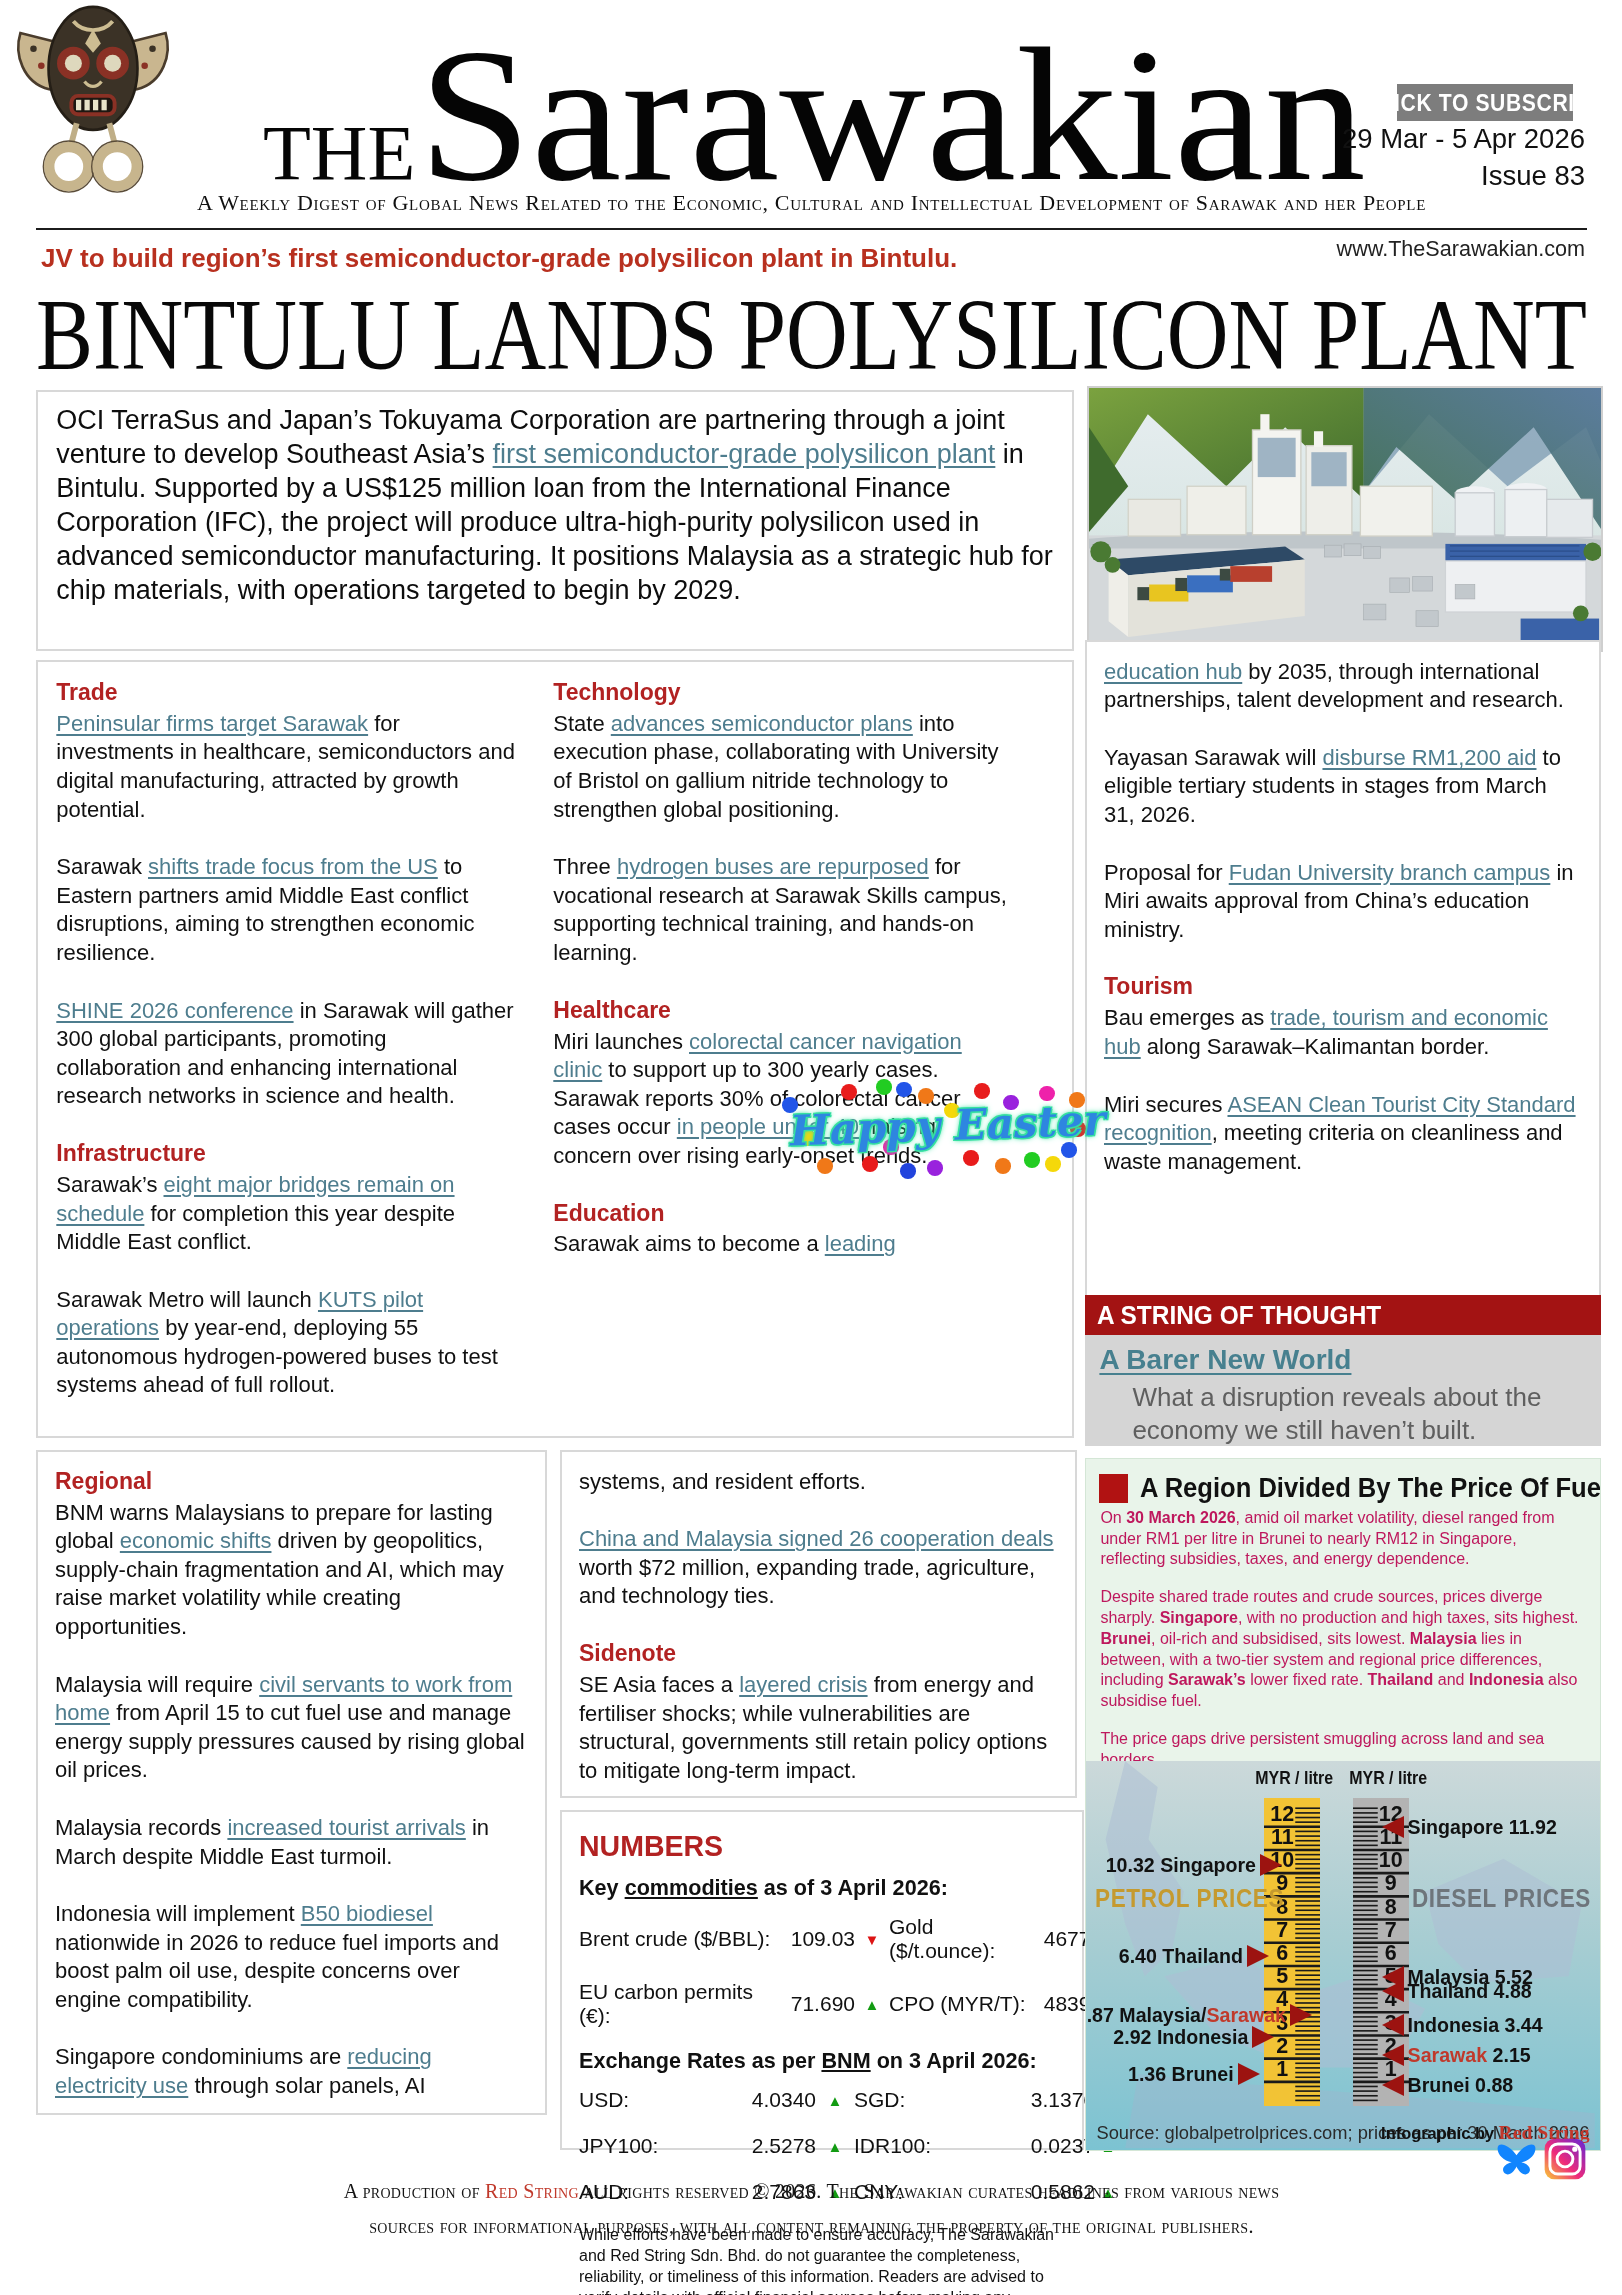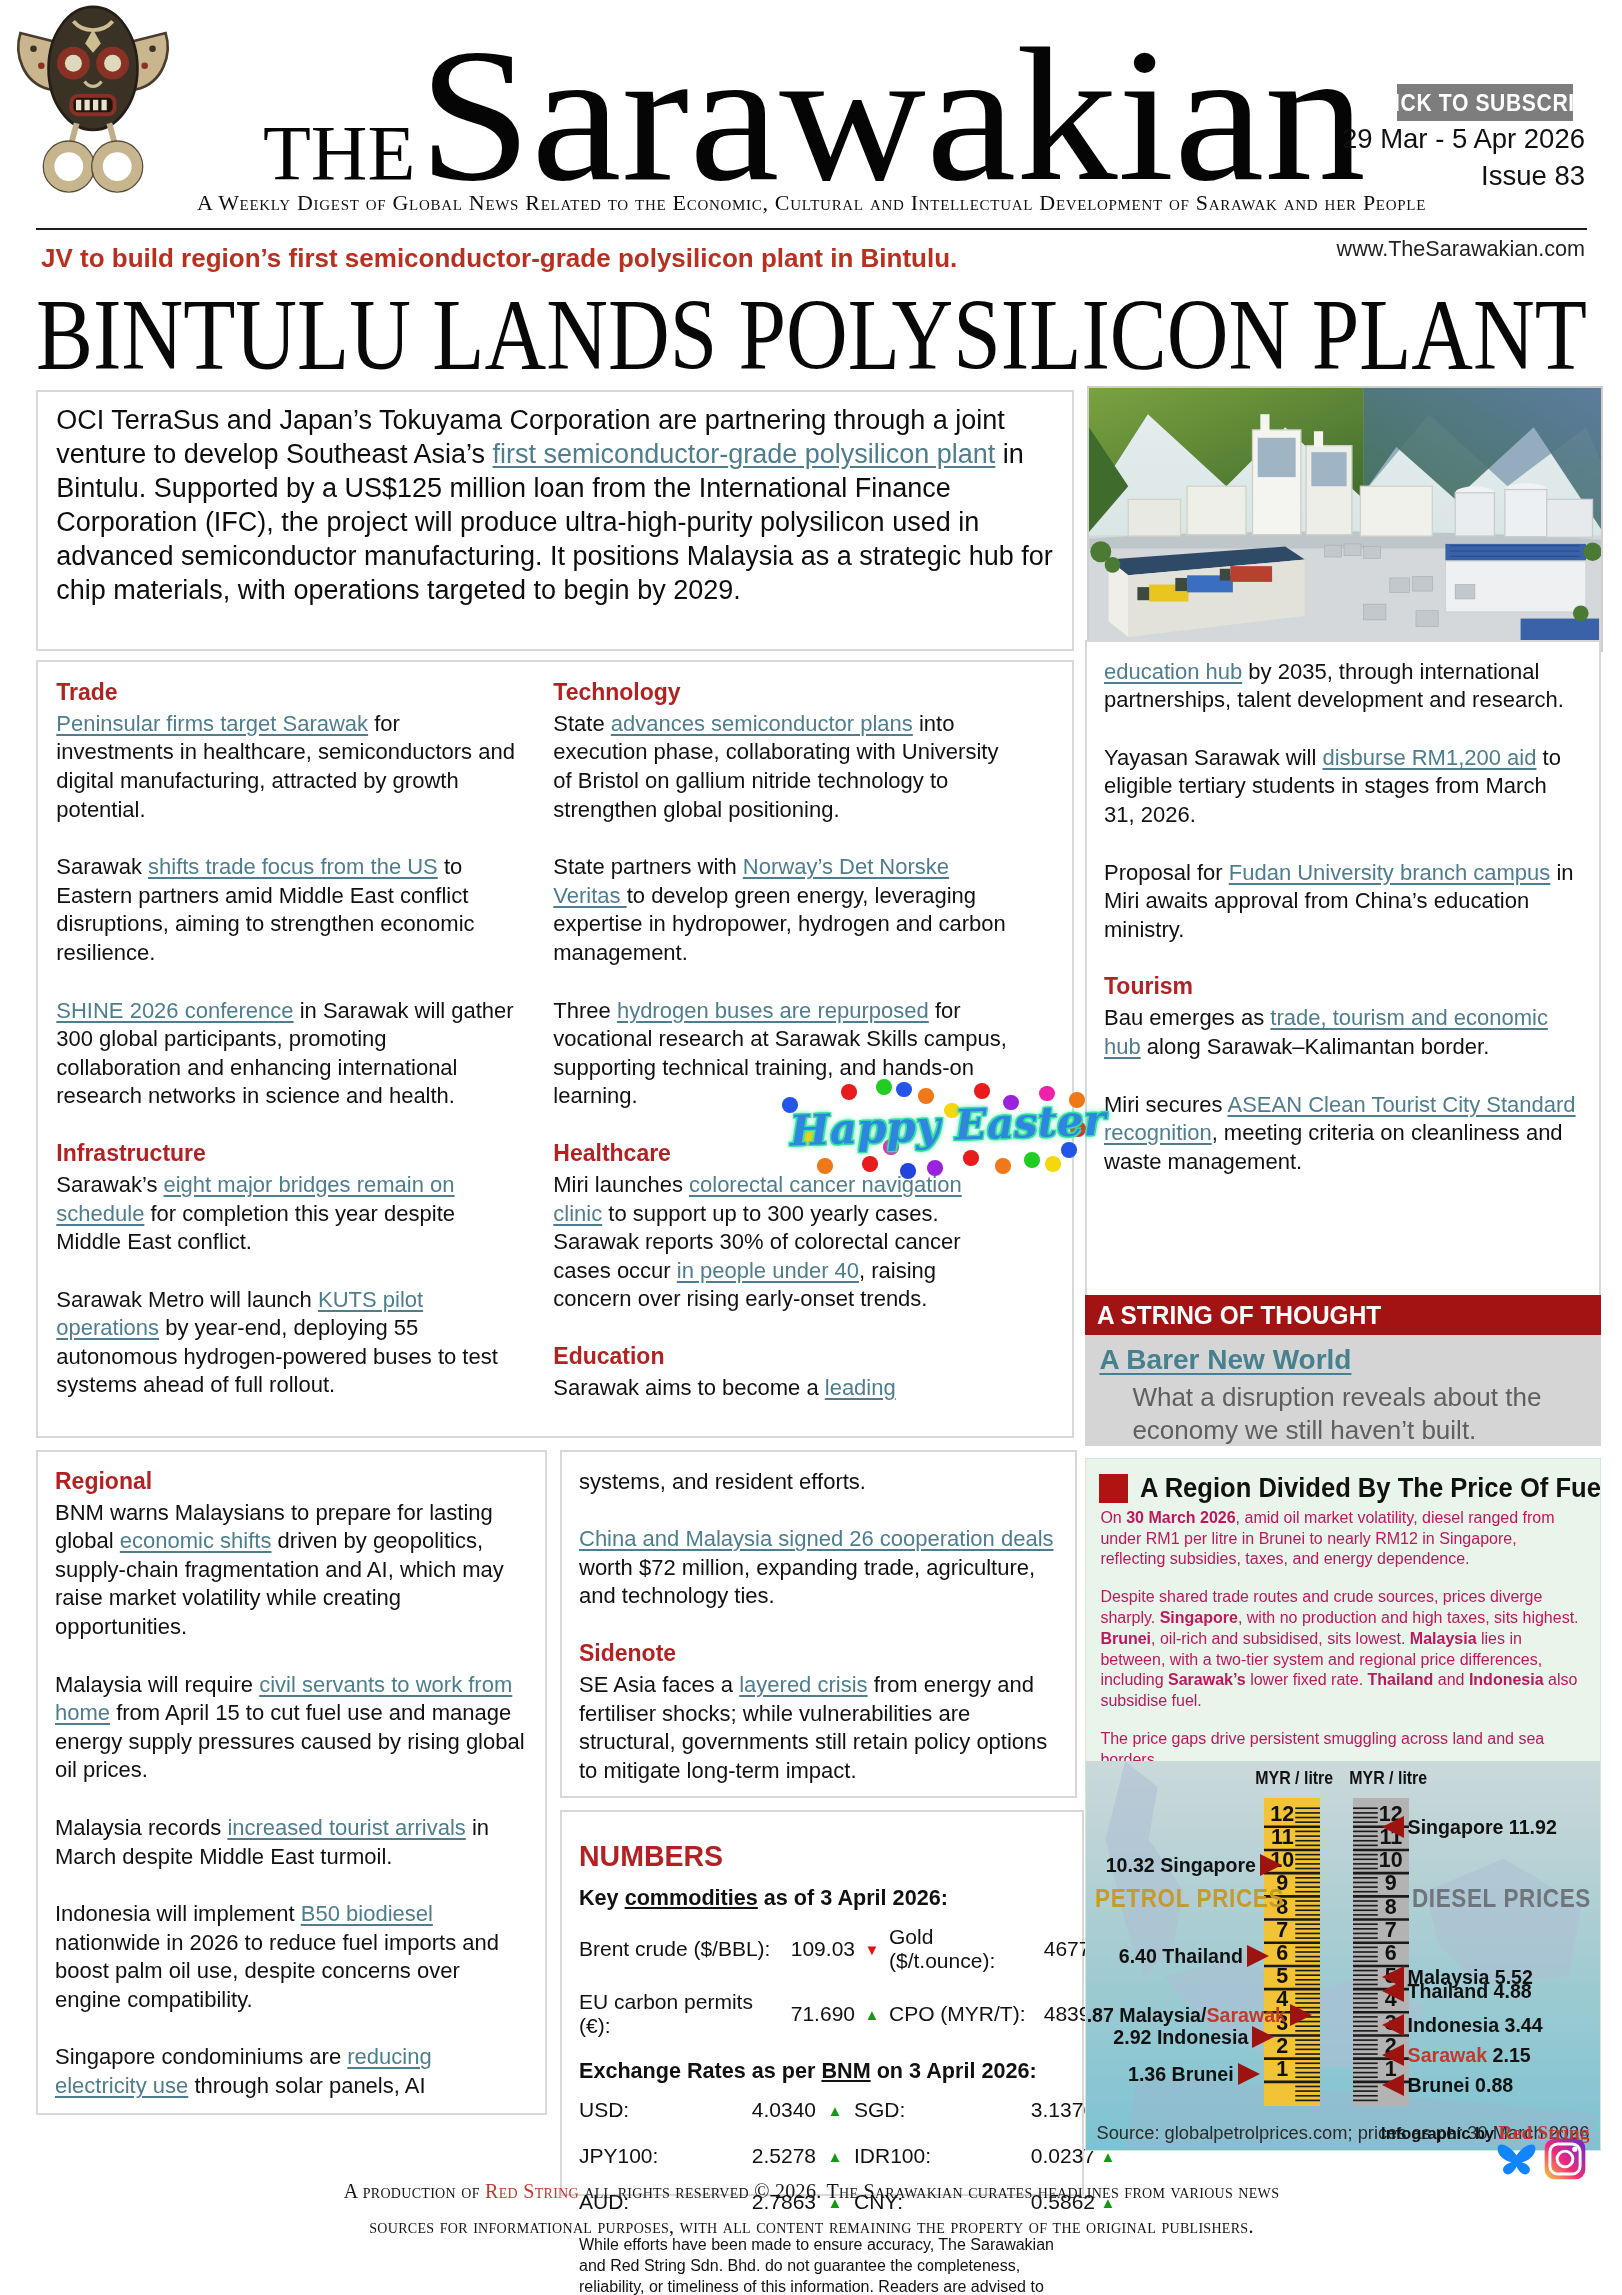--- a/index.html
+++ b/index.html
@@ -22,21 +22,21 @@
   
   .panel{position:absolute;background:#fff;border:2.6px solid #d8d8d8;box-sizing:border-box;}
   .lead-box{left:36px;top:390px;width:1038px;height:261px;padding:10.5px 18.3px;}
   .lead-text{font-size:27px;line-height:1.26;color:#0d0d0d;}
   .hero{left:1087px;top:386px;width:516px;height:266px;border:2px solid #cfcfcf;box-sizing:border-box;overflow:hidden;position:absolute;}
   .boxA{left:36px;top:660px;width:1038px;height:778px;padding:17px 0;display:flex;}
   .newscol{width:497px;padding:0 18.3px;box-sizing:border-box;}
   .boxB{left:1085px;top:640px;width:516px;height:696px;padding:15.7px 17px;}
   .boxC1{left:36px;top:1450px;width:511px;height:665px;padding:15.7px 17px;}
   .boxC2{left:560px;top:1450px;width:517px;height:348px;padding:15.7px 17px;}
-  .numbers-box{left:560px;top:1810px;width:524px;height:386px;padding:27px 17px;}
+  .numbers-box{left:560px;top:1810px;width:524px;height:340px;padding:17px 17px;}
   .sec-head{color:#b22222;font-weight:bold;font-size:23px;margin:26px 0 3.9px;}
   .sec-head:first-child{margin-top:0;}
   .col-para{font-size:22px;line-height:1.3;margin:0 0 29px;}
   .col-para:last-child{margin-bottom:0;}
   .lnk{color:#4e7d8e;text-decoration:underline;text-underline-offset:3.3px;cursor:pointer;}
   .red{color:#c0392b;}
   .b{font-weight:bold;}
   .u{text-decoration:underline;}
   
   .thought-banner{position:absolute;left:1085px;top:1295px;width:516px;height:41px;background:#a31313;
@@ -232,21 +232,20 @@
       <p class="col-para"><span class="lnk">Peninsular firms target Sarawak</span><span> for investments in healthcare, semiconductors and digital manufacturing, attracted by growth potential.</span></p>
       <p class="col-para"><span>Sarawak </span><span class="lnk">shifts trade focus from the US</span><span> to Eastern partners amid Middle East conflict disruptions, aiming to strengthen economic resilience.</span></p>
       <p class="col-para"><span class="lnk">SHINE 2026 conference</span><span> in Sarawak will gather 300 global participants, promoting collaboration and enhancing international research networks in science and health.</span></p>
       <div class="sec-head">Infrastructure</div>
       <p class="col-para"><span>Sarawak’s </span><span class="lnk">eight major bridges remain on schedule</span><span> for completion this year despite Middle East conflict.</span></p>
       <p class="col-para"><span>Sarawak Metro will launch </span><span class="lnk">KUTS pilot operations</span><span> by year-end, deploying 55 autonomous hydrogen-powered buses to test systems ahead of full rollout.</span></p>
     </div>
   <div class="newscol">
       <div class="sec-head">Technology</div>
       <p class="col-para"><span>State </span><span class="lnk">advances semiconductor plans</span><span> into execution phase, collaborating with University of Bristol on gallium nitride technology to strengthen global positioning.</span></p>
-      <p class="col-para"><span>State partners with </span><span class="lnk">Norway’s Det Norske Veritas </span><span>to develop green energy, leveraging expertise in hydropower, hydrogen and carbon management.</span></p>
       <p class="col-para"><span>Three </span><span class="lnk">hydrogen buses are repurposed</span><span> for vocational research at Sarawak Skills campus, supporting technical training, and hands-on learning.</span></p>
       <div class="sec-head">Healthcare</div>
       <p class="col-para"><span>Miri launches </span><span class="lnk">colorectal cancer navigation clinic</span><span> to support up to 300 yearly cases. Sarawak reports 30% of colorectal cancer cases occur </span><span class="lnk">in people under 40</span><span>, raising concern over rising early-onset trends.</span></p>
       <div class="sec-head">Education</div>
       <p class="col-para"><span>Sarawak aims to become a </span><span class="lnk">leading</span></p>
     </div>
 </div>
 
 <div class="panel boxB">
     <p class="col-para"><span class="lnk">education hub</span><span> by 2035, through international partnerships, talent development and research.</span></p>

